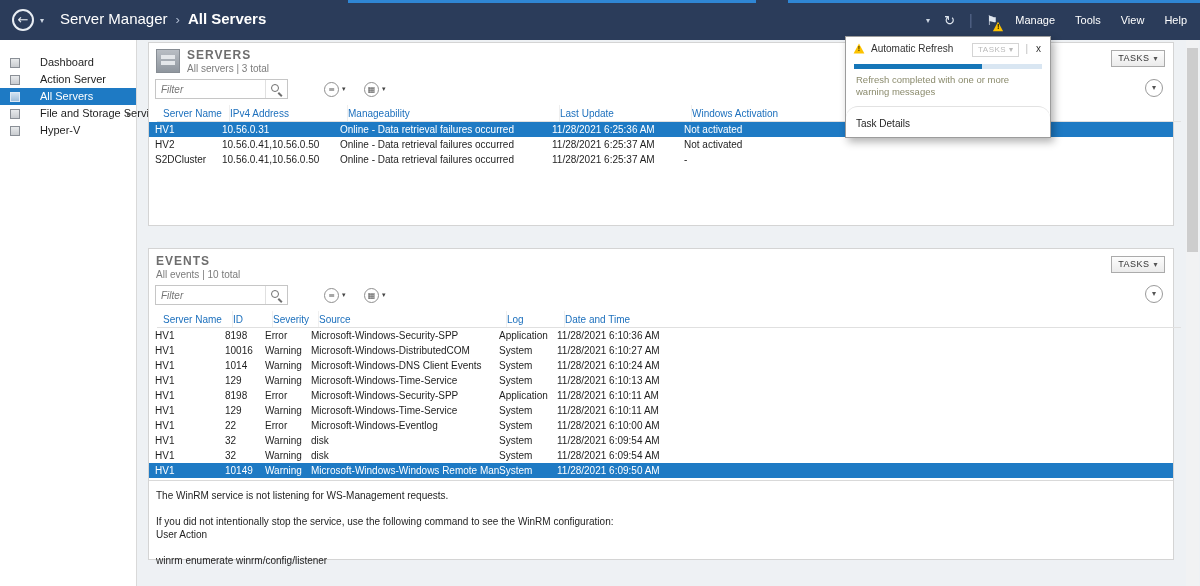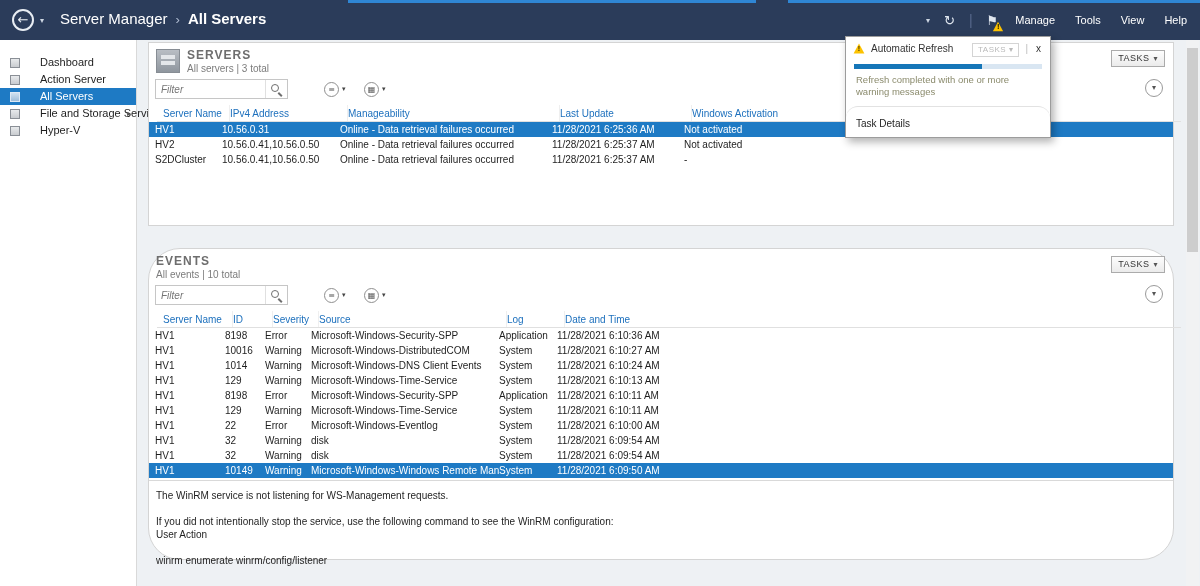--- a/index.html
+++ b/index.html
@@ -34,21 +34,21 @@
   .sidebar { position:absolute; left:0; top:40px; width:137px; height:546px; background:#ffffff; border-right:1px solid #d9d9d9; padding-top:14px; }
   .side-item { position:relative; height:17px; line-height:17px; font-size:11px; color:#1e1e1e; padding-left:10px; display:flex; align-items:center; gap:20px; cursor:pointer; white-space:nowrap; }
   .side-item.selected { background:#1e7ac4; color:#ffffff; }
   .side-icon { width:10px; height:10px; border:1px solid #8a8f96; background:linear-gradient(#e8eaec,#c9ccd0); flex:0 0 auto; }
   .side-item.selected .side-icon { border-color:#dce8f4; background:linear-gradient(#cfe0f0,#9dbcd9); }
   .side-expand { position:absolute; right:5px; font-size:8px; color:#555; }
 
   
   .panel { position:absolute; left:148px; width:1026px; background:#ffffff; border:1px solid #d4d4d4; }
   .servers-panel { top:42px; height:184px; }
-  .events-panel { top:248px; height:312px;border-radius:32px; }
+  .events-panel { top:248px; height:312px; }
 
   .panel-icon { position:absolute; left:7px; top:6px; width:24px; height:24px; background:linear-gradient(#b9bec4,#8f969e); border:1px solid #878d94; }
   .panel-icon::after { content:""; position:absolute; left:4px; top:5px; right:4px; height:4px; background:#e4e7ea; box-shadow:0 6px 0 #e4e7ea; }
   .panel-title { position:absolute; top:5px; font-size:12px; font-weight:bold; color:#6e6e6e; letter-spacing:1px; }
   .panel-sub { position:absolute; top:20px; font-size:10px; color:#7c7c7c; }
   .servers-panel .panel-title, .servers-panel .panel-sub { left:38px; }
   .events-panel .panel-title, .events-panel .panel-sub { left:7px; }
 
   .tasks-btn { position:absolute; right:8px; top:7px; height:17px; border:1px solid #ababab; background:linear-gradient(#fdfdfd,#ebebeb); font-size:9px; color:#333; letter-spacing:.5px; padding:0 6px; line-height:15px; cursor:pointer; }
   .tasks-btn .tb-caret { color:#555; margin-left:4px; }

